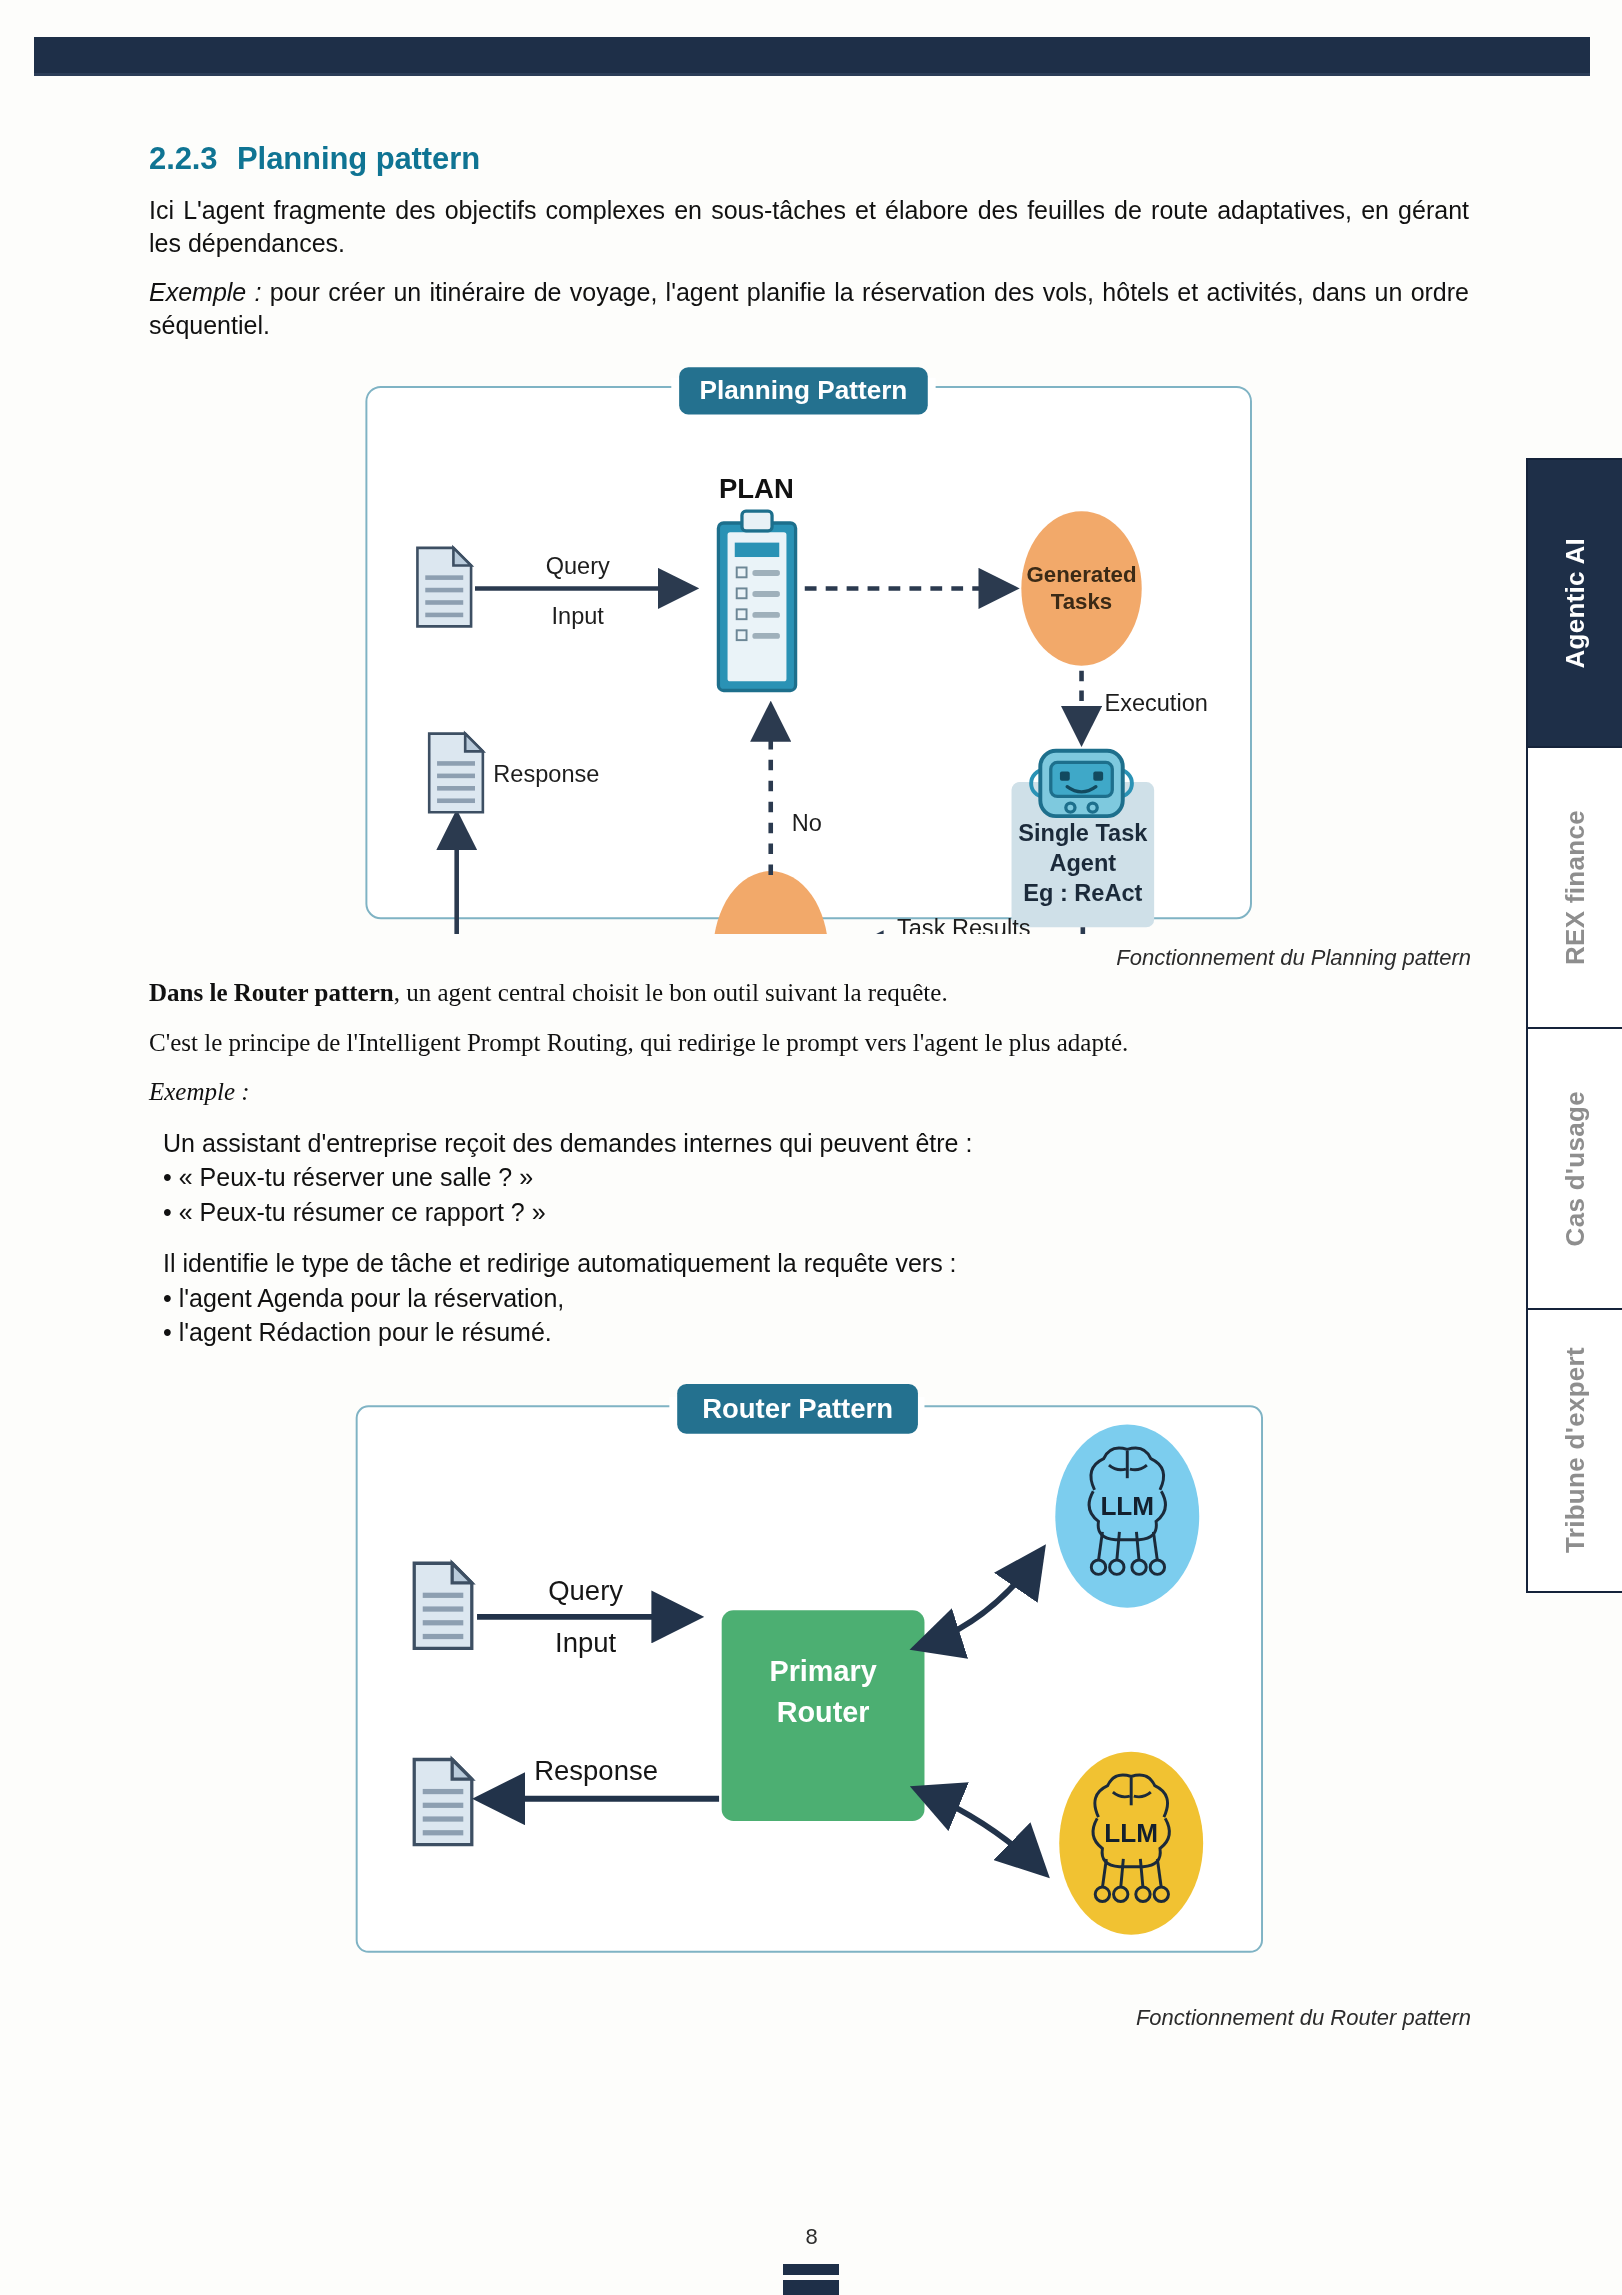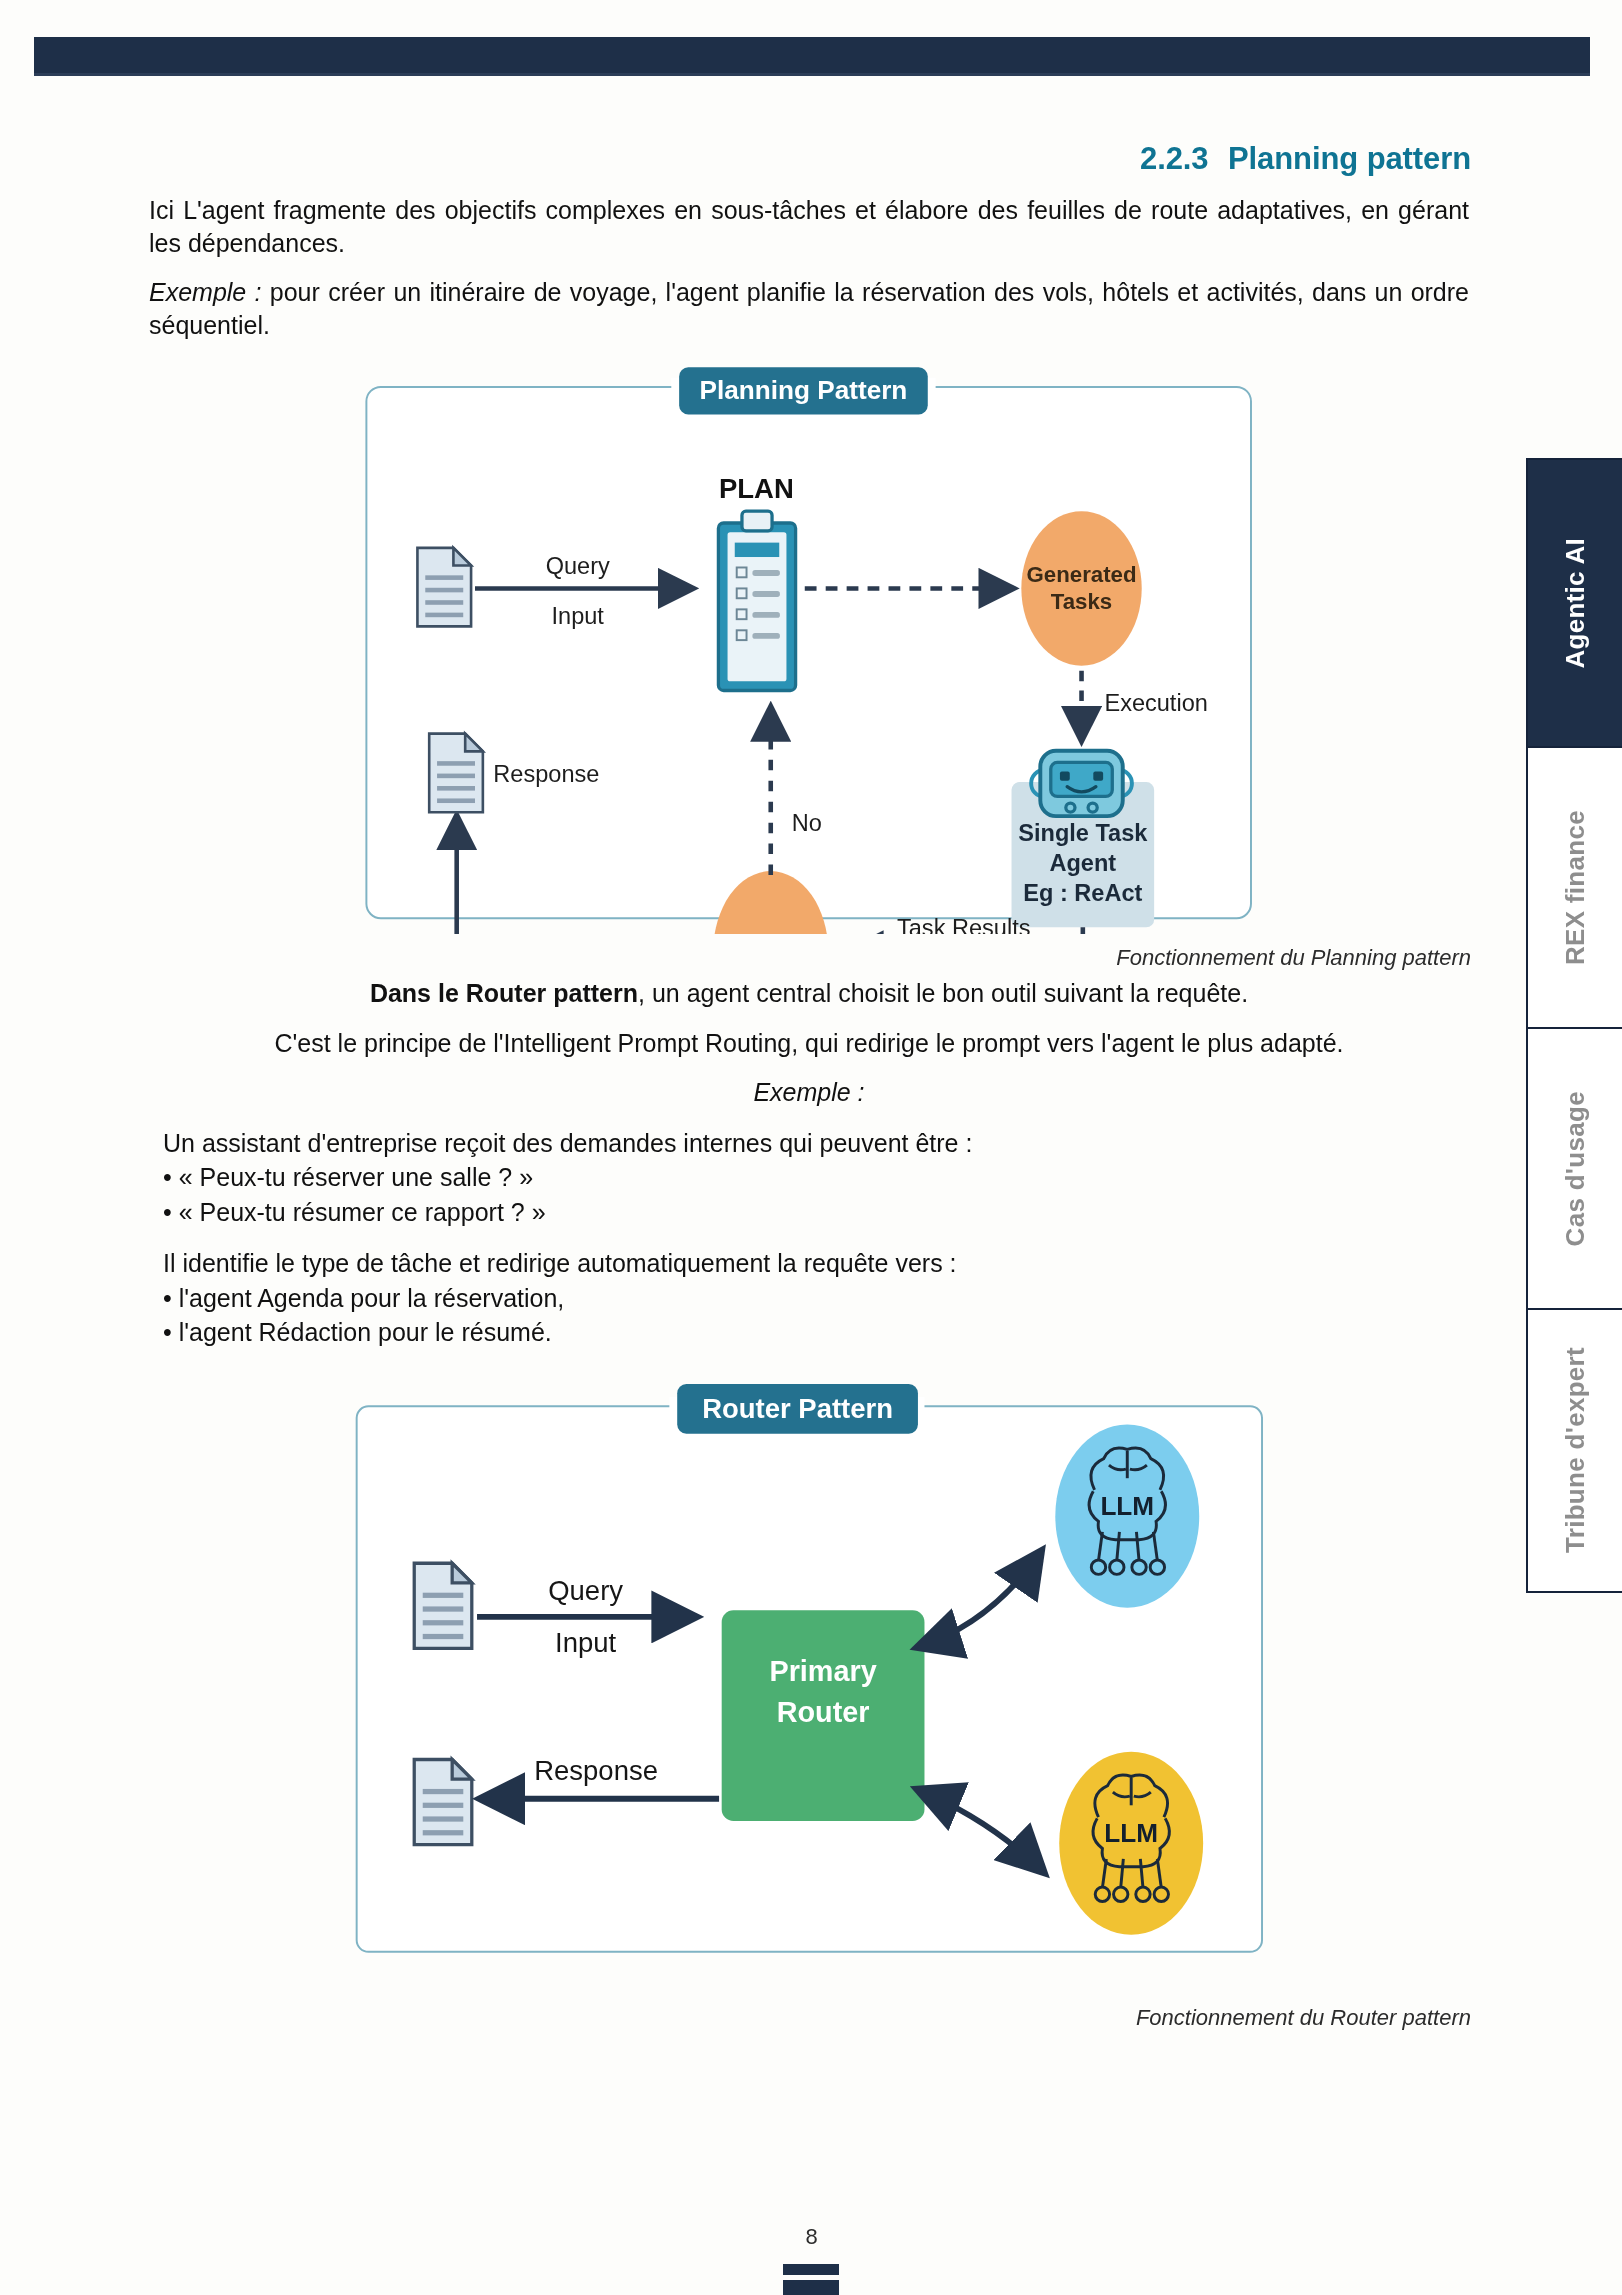--- a/index.html
+++ b/index.html
@@ -84,34 +84,33 @@
     width: 1322px;
   }
 
   h3.section-heading {
     color: #0f7493;
     font-size: 31px;
     font-weight: 700;
     letter-spacing: -0.1px;
     margin-bottom: 17px;
     white-space: nowrap;
-    text-align: right;
   }
   h3.section-heading .num { margin-right: 19.6px; }
 
   p.body-text {
     font-size: 25px;
     line-height: 1.30;
     color: #111111;
     margin-bottom: 17px;
     text-align: justify;
     text-justify: inter-word;
     width: 1320px;
   }
-  p.body-text.tight { text-align: center; }
+  p.body-text.tight { text-align: left; font-family: Liberation Serif, serif; }
   p.body-text .ital { font-style: italic; }
   p.body-text .bold { font-weight: 700; }
 
   .list-block {
     font-size: 25px;
     line-height: 1.38;
     color: #111111;
     margin-bottom: 17px;
   }
   .list-block .li { white-space: nowrap; margin-left: 14px; }

